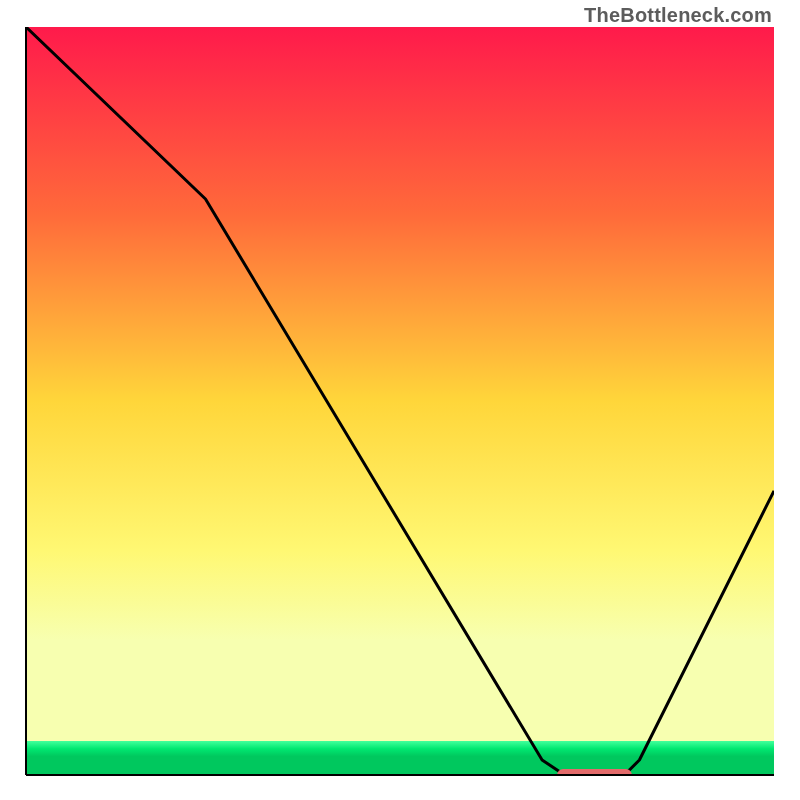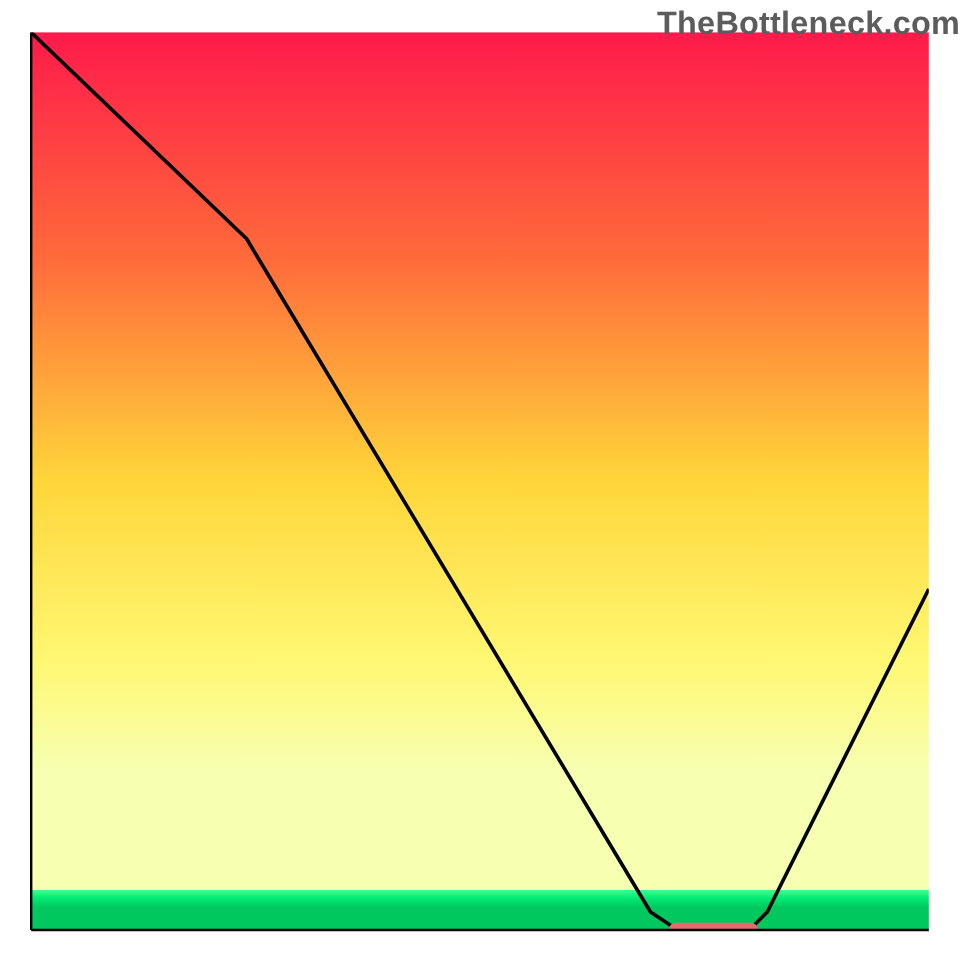--- a/index.html
+++ b/index.html
@@ -12,22 +12,22 @@
     overflow: hidden;
   }
   .root {
     position: relative;
     width: 800px;
     height: 800px;
   }
   .watermark {
     position: absolute;
     top: 4px;
-    right: 0;
-    font-size: 27px;
+    right: 28px;
+    font-size: 20px;
     font-weight: 600;
     color: #5c5c5c;
     letter-spacing: 0.2px;
   }
   svg {
     display: block;
   }
 </style>
 </head>
 <body>

